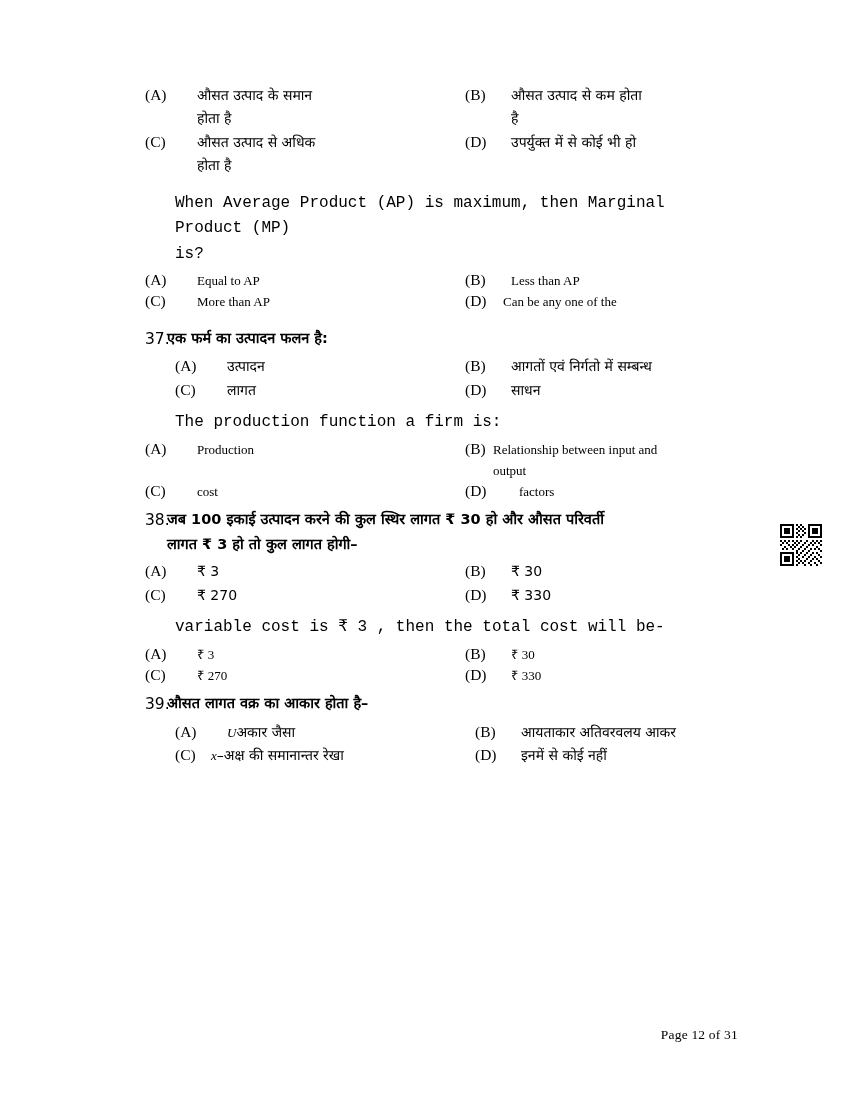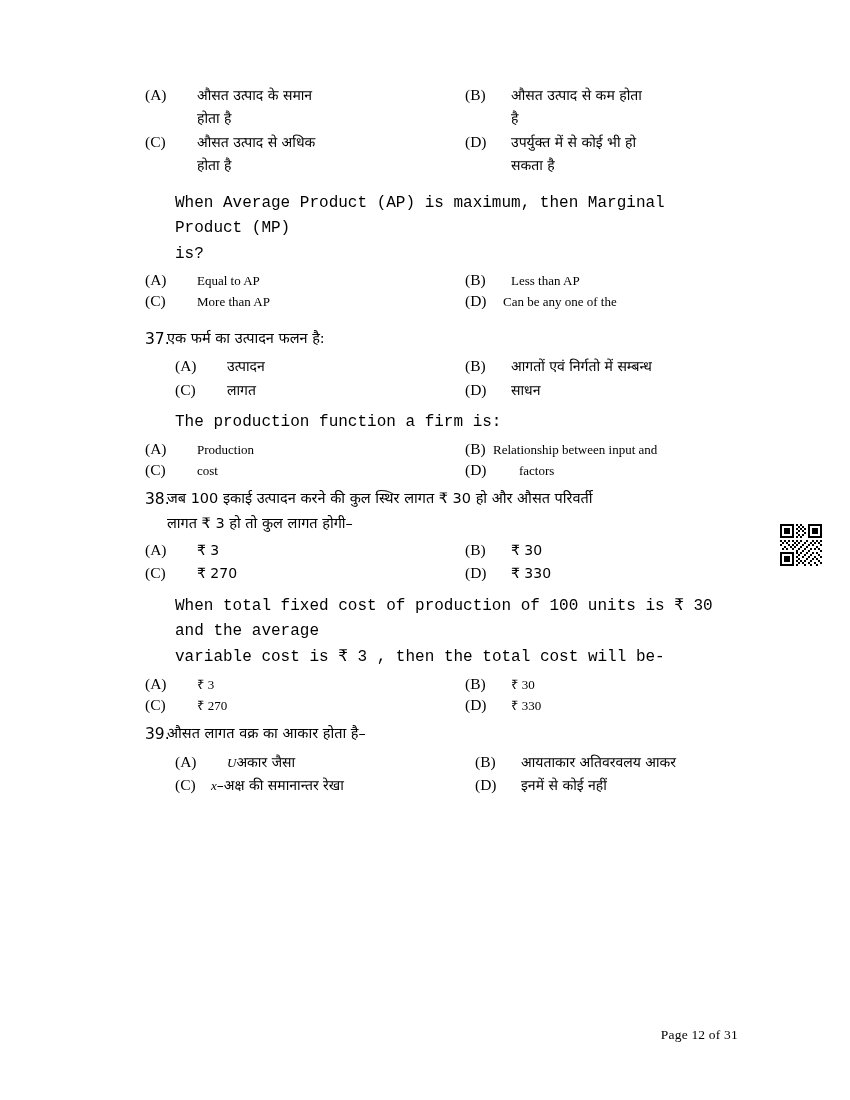--- a/index.html
+++ b/index.html
@@ -68,21 +68,21 @@
     font-size: 14.5px;
     line-height: 1.6;
     display: flex;
   }
   .stem-en {
     font-family: Liberation Mono, monospace;
     font-size: 16px;
     line-height: 1.6;
     padding-left: 30px;
   }
-  .stem-body { flex: 1; }
+  .stem-body { flex: 1; font-weight: bold; }
 
   .spacer-sm { height: 8px; }
 
   .page-footer {
     position: absolute;
     right: 112px;
     bottom: 57px;
     font-family: "Liberation Serif", serif;
     font-size: 13.5px;
     letter-spacing: .2px;
@@ -136,24 +136,20 @@
         <div class="opt right">
           <span class="lab w-ind2">(D)</span>
           <span class="val-hi">उपर्युक्त में से कोई भी हो</span>
         </div>
       </div>
       <div class="opts">
         <div class="opt left">
           <span class="lab w-ind"></span>
           <span class="val-hi">होता है</span>
         </div>
-        <div class="opt right">
-          <span class="lab w-ind2"></span>
-          <span class="val-hi">सकता है</span>
-        </div>
       </div>
     </div>
 
     <div class="spacer-sm"></div>
 
     <div class="block">
       <div class="stem-en">When Average Product (AP) is maximum, then Marginal Product (MP)</div>
       <div class="stem-en">is?</div>
       <div class="opts" style="margin-top:4px">
         <div class="opt left">
@@ -213,20 +209,29 @@
           <span class="lab w-ind">(A)</span>
           <span class="val-en">Production</span>
         </div>
         <div class="opt right">
           <span class="lab" style="width:28px">(B)</span>
           <span class="val-en">Relationship between input and</span>
         </div>
       </div>
       <div class="opts">
         <div class="opt left">
+            <span class="lab w-ind"></span>
+          </div>
+        <div class="opt right">
+          <span class="lab" style="width:28px"></span>
+          <span class="val-en">output</span>
+        </div>
+      </div>
+      <div class="opts">
+        <div class="opt left">
           <span class="lab w-ind">(C)</span>
           <span class="val-en">cost</span>
         </div>
         <div class="opt right">
           <span class="lab" style="width:28px">(D)</span>
           <span class="val-en" style="padding-left:26px">factors</span>
         </div>
       </div>
     </div>
 
@@ -255,21 +260,20 @@
           <span class="val-hi">₹ 270</span>
         </div>
         <div class="opt right">
           <span class="lab w-ind2">(D)</span>
           <span class="val-hi">₹ 330</span>
         </div>
       </div>
 
       <div class="spacer-sm"></div>
 
-      <div class="stem-en">When total fixed cost of production of  100 units is  ₹ 30 and the average</div>
       <div class="stem-en">variable  cost is ₹ 3 , then the total cost will be-</div>
       <div class="opts" style="margin-top:4px">
         <div class="opt left">
           <span class="lab w-ind">(A)</span>
           <span class="val-en">₹ 3</span>
         </div>
         <div class="opt right">
           <span class="lab w-ind2">(B)</span>
           <span class="val-en">₹ 30</span>
         </div>

